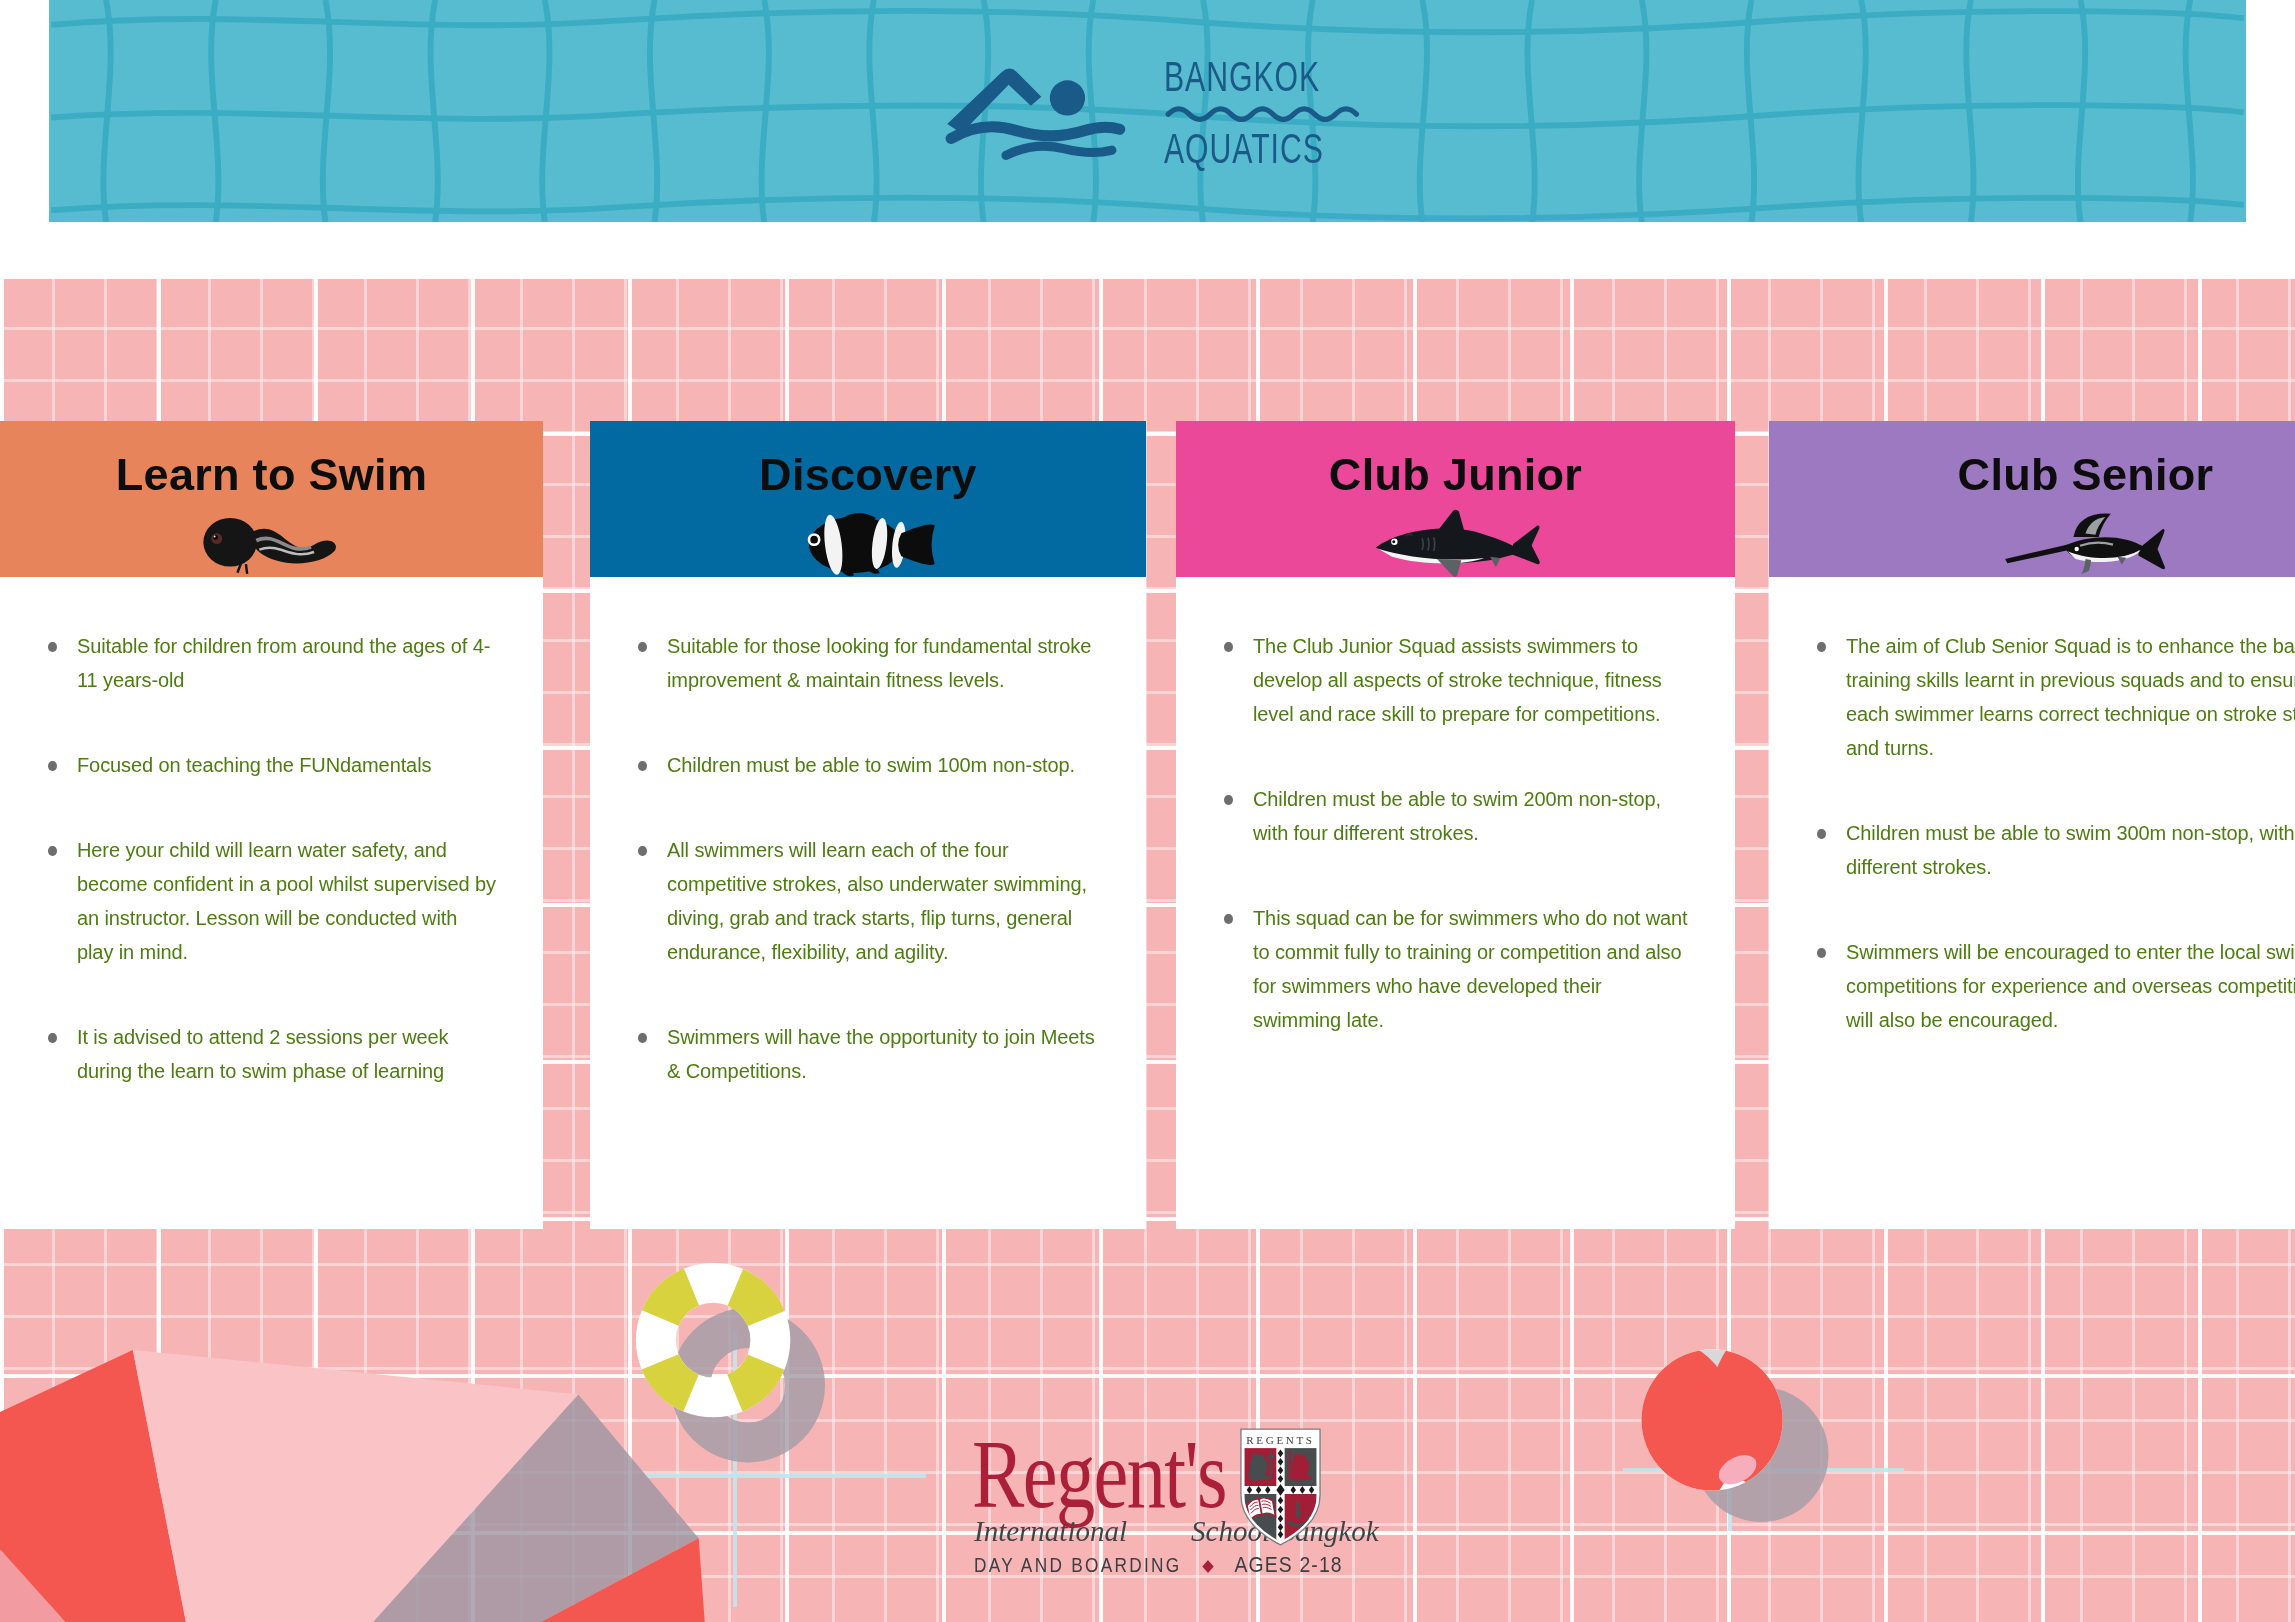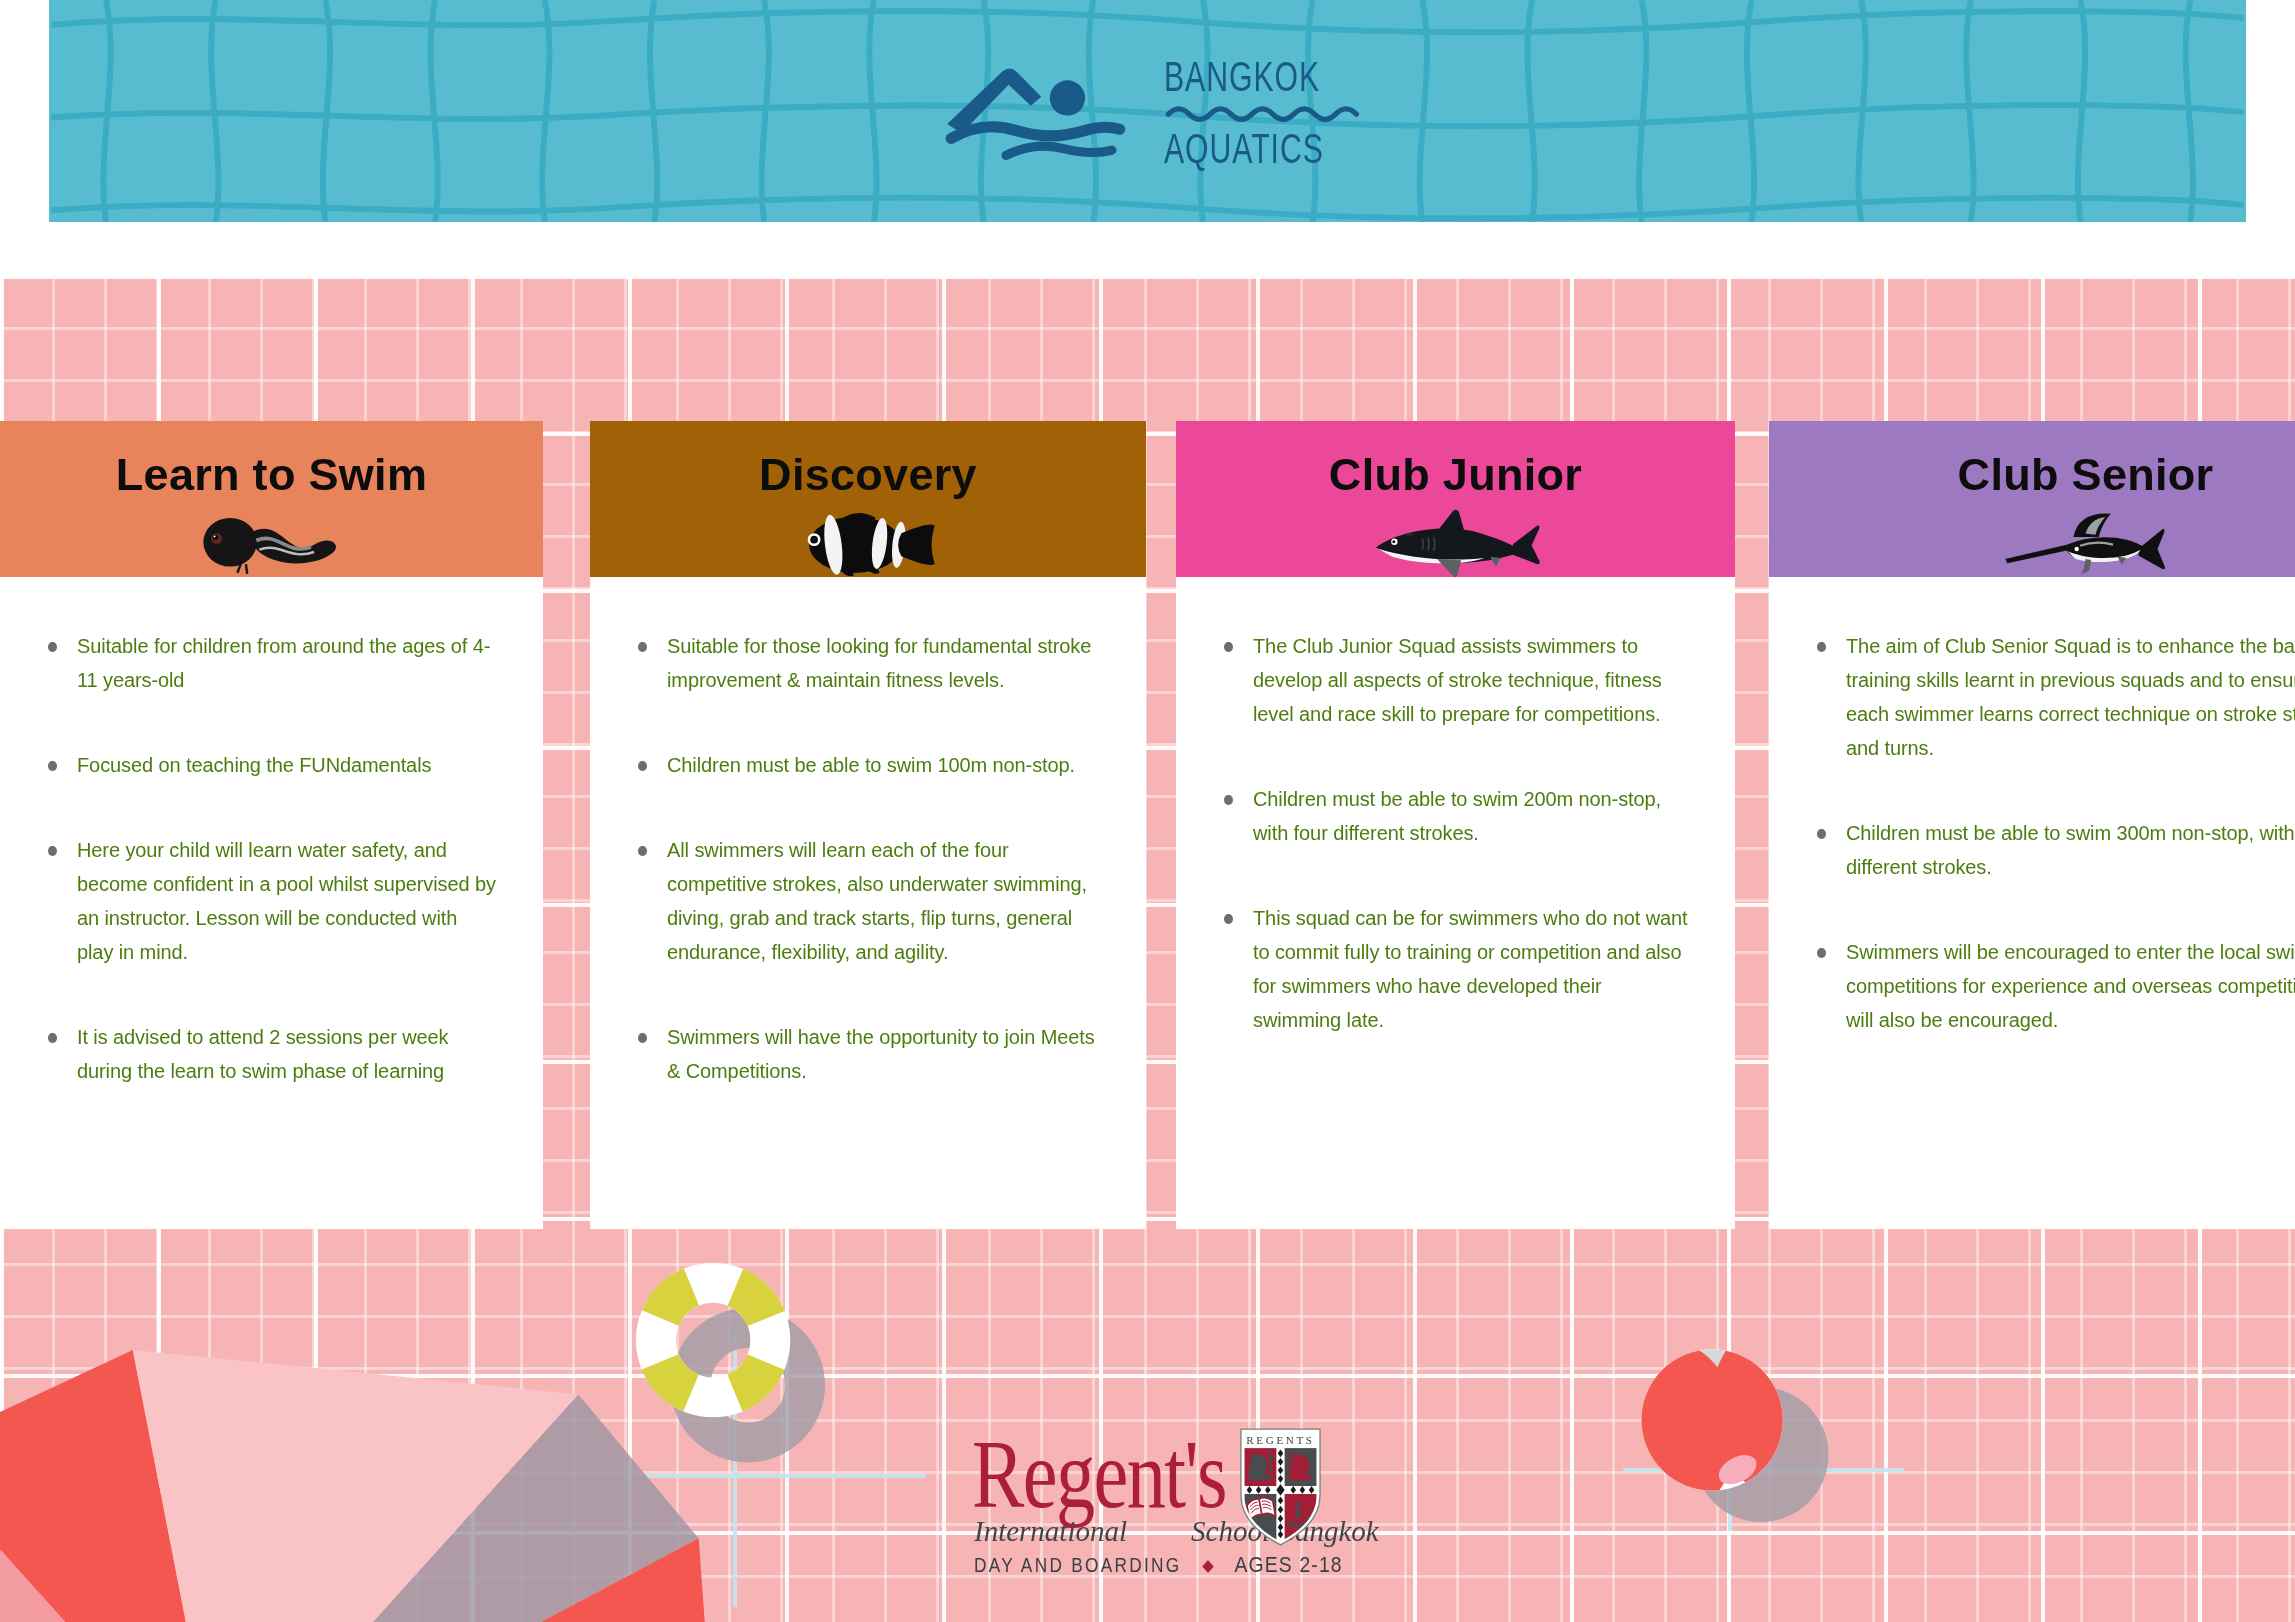--- a/index.html
+++ b/index.html
@@ -163,21 +163,21 @@
           </div>
         </div>
         <div class="card-body">
           <div class="bullet"><span class="dot"></span><span>Suitable for children from around the ages of 4-11 years-old</span></div>
           <div class="bullet"><span class="dot"></span><span>Focused on teaching the FUNdamentals</span></div>
           <div class="bullet"><span class="dot"></span><span>Here your child will learn water safety, and become confident in a pool whilst supervised by an instructor. Lesson will be conducted with play in mind.</span></div>
           <div class="bullet"><span class="dot"></span><span>It is advised to attend 2 sessions per week during the learn to swim phase of learning</span></div>
         </div>
       </div>
       <div class="card" style="left: 590px; width: 556px;">
-        <div class="card-header" style="background: #a16207; text-align: right;">
+        <div class="card-header" style="background: #0369a1; text-align: right;">
           <div class="card-title">Discovery</div>
           <div class="card-icon">
             <svg width="154" height="77" viewBox="0 0 240 120">
      <path d="M78,22 Q104,4 132,20 L120,34 Q102,26 90,34 Z" fill="#0c0c0c"></path>
      <ellipse cx="100" cy="62" rx="72" ry="44" fill="#0c0c0c"></ellipse>
      <path d="M76,100 q10,14 22,10 l-4,-14 Z" fill="#0c0c0c"></path>
      <path d="M116,98 q12,12 22,8 l-6,-14 Z" fill="#0c0c0c"></path>
      <ellipse cx="168" cy="62" rx="10" ry="36" fill="#f3f3f3" transform="rotate(6 168 62)"></ellipse>
      <path d="M172,44 Q215,26 224,32 Q214,62 224,92 Q215,98 172,80 Q162,62 172,44 Z" fill="#0c0c0c"></path>
      <ellipse cx="66" cy="62" rx="13" ry="47" fill="#f3f3f3" transform="rotate(-7 66 62)"></ellipse>

